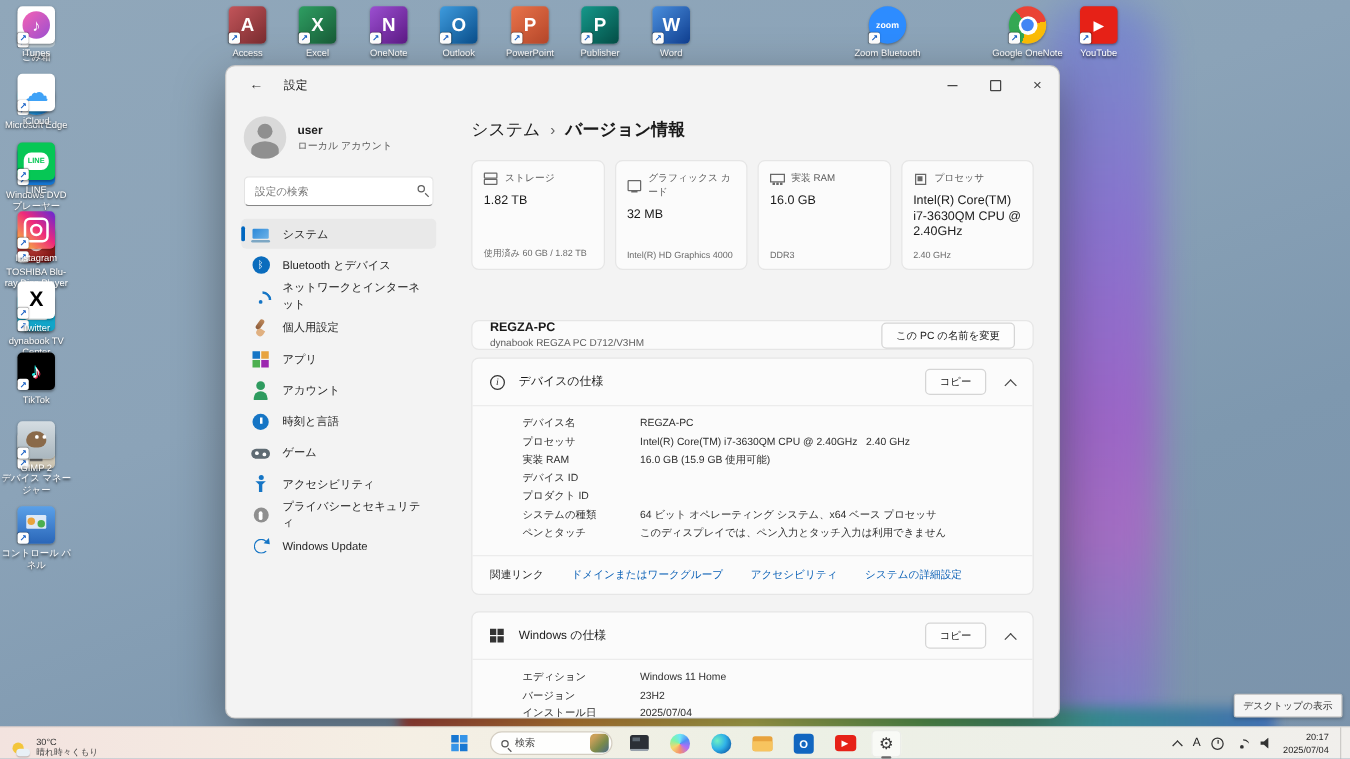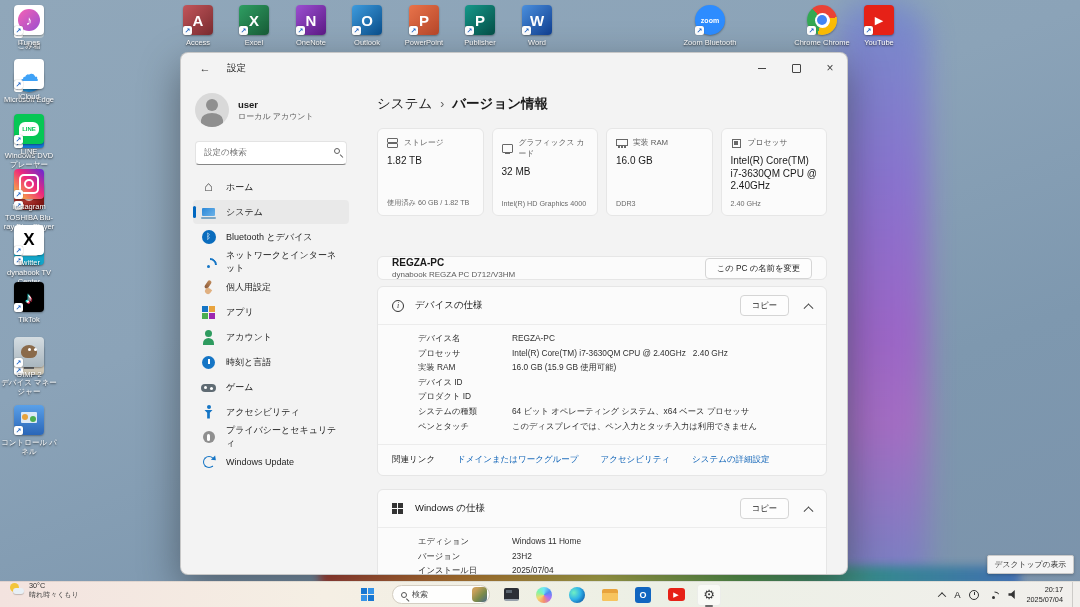--- a/index.html
+++ b/index.html
@@ -97,21 +97,21 @@
   
   .sidebar{width:178px;flex:0 0 178px;padding:4px 10px 0 12px;display:flex;flex-direction:column}
   .user-row{display:flex;align-items:center;gap:9px;padding:6px 2px 12px}
   .avatar{width:34px;height:34px;border-radius:50%;background:#d9d9d9;position:relative;overflow:hidden}
   .avatar::before{content:"";width:12px;height:12px;border-radius:50%;background:#8f8f8f;position:absolute;left:11px;top:6px}
   .avatar::after{content:"";width:22px;height:14px;border-radius:50% 50% 0 0;background:#8f8f8f;position:absolute;left:6px;top:20px}
   .user-name{font-size:9.5px;font-weight:bold;color:#1a1a1a}
   .user-type{font-size:8px;color:#5d5d5d;margin-top:1px}
   .search-box{position:relative;margin:2px 2px 10px}
   .search-box input{width:100%;height:24px;border:1px solid #e3e3e3;border-bottom:1px solid #868686;border-radius:4px;
-      background:#fff;font-size:8.5px;padding:0 34px 0 8px;color:#333;outline:none;font-family:Liberation Mono, monospace}
+      background:#fff;font-size:8.5px;padding:0 34px 0 8px;color:#333;outline:none;font-family:Liberation Serif, serif}
   .mag{position:absolute;right:7px;top:7px;width:6px;height:6px;border:1.2px solid #5f5f5f;border-radius:50%}
   .mag::after{content:"";position:absolute;width:1.2px;height:4px;background:#5f5f5f;left:5.5px;top:5px;transform:rotate(-45deg)}
   .nav{display:flex;flex-direction:column;gap:1px}
   .nav-item{display:flex;align-items:center;gap:10px;height:24px;padding:0 8px;border-radius:4px;font-size:9px;color:#1f1f1f;position:relative;cursor:pointer}
   .nav-item.selected{background:#e9e9e9}
   .nav-item.selected::before{content:"";position:absolute;left:0;top:6px;width:3px;height:12px;border-radius:2px;background:#0067c0}
   .ni{width:15px;height:15px;flex:0 0 15px;position:relative;display:flex;align-items:center;justify-content:center}
   .ni::before,.ni::after{position:absolute;content:""}
   .ic-home::before{content:"\2302";font-size:14px;color:#3a3a3a;top:-2px}
   .ic-system::before{left:1px;top:3px;width:13px;height:8px;background:linear-gradient(135deg,#2b88d8,#6cb2e8);border-radius:1px}
@@ -185,21 +185,21 @@
   .windows-panel{margin-top:13px;flex:0 0 auto}
 
   
   .tooltip{position:absolute;right:6px;top:555px;background:#f4f4f4;border:1px solid #c9c9c9;border-radius:2px;
            font-size:7.8px;color:#333;padding:3px 7px;box-shadow:0 1px 3px rgba(0,0,0,.25)}
 
   
   .taskbar{position:absolute;left:0;top:581px;width:1080px;height:26px;
     background:linear-gradient(90deg,#f3e3df 0%,#f5efe4 30%,#ecf0e5 60%,#f1efec 100%);
     border-top:1px solid rgba(0,0,0,.08);display:flex;align-items:center}
-  .weather{display:flex;align-items:flex-start;gap:5px;padding:0 10px;height:100%;cursor:pointer}
+  .weather{display:flex;align-items:flex-end;gap:5px;padding:0 10px;height:100%;cursor:pointer}
   .weather-ic{width:14px;height:14px;position:relative}
   .weather-ic::before{content:"";position:absolute;left:0;top:1px;width:9px;height:9px;border-radius:50%;background:#f3c53a}
   .weather-ic::after{content:"";position:absolute;left:3px;top:6px;width:11px;height:6px;border-radius:6px;background:#e8f0f6;box-shadow:0 1px 1px rgba(0,0,0,.2)}
   .weather-txt{display:flex;flex-direction:column;line-height:1.2}
   .weather-temp{font-size:7.3px;color:#2f2f2f}
   .weather-cond{font-size:7px;color:#444}
   .tb-center{position:absolute;left:50%;transform:translateX(-50%);display:flex;align-items:center;gap:9px;height:100%}
   .tb-ic{width:24px;height:22px;display:flex;align-items:center;justify-content:center;border-radius:4px;cursor:pointer;position:relative}
   .startlogo::before{content:"";width:6px;height:6px;background:#1877d2;box-shadow:7px 0 #3694e8,0 7px #3694e8,7px 7px #1877d2;margin:-7px 7px 0 -7px}
   .tb-search{width:98px;height:19px;background:rgba(255,255,255,.9);border:1px solid #d4cec2;border-radius:10px;
@@ -297,21 +297,21 @@
       <div class="ap">
         <span class="sc"></span>
       </div>
       <div class="lbl">Zoom Bluetooth</div>
     </div>
 
     <div class="cell dp-chrome">
       <div class="ap">
         <span class="sc"></span>
       </div>
-      <div class="lbl">Chrome Chrome</div>
+      <div class="lbl">Google OneNote</div>
     </div>
 
     <div class="cell dp-youtube">
       <div class="ap">
         <span class="sc"></span>
       </div>
       <div class="lbl">YouTube</div>
     </div>
 
 </div>
@@ -438,24 +438,20 @@
           <div class="user-name">user</div>
           <div class="user-type">ローカル アカウント</div>
         </div>
       </div>
       <div class="search-box">
         <input placeholder="設定の検索" style="">
         <div class="mag"></div>
       </div>
       <div class="nav">
 
-          <div class="nav-item">
-            <span class="ni ic-home"></span>
-            <span>ホーム</span>
-          </div>
 
           <div class="nav-item selected">
             <span class="ni ic-system"></span>
             <span>システム</span>
           </div>
 
           <div class="nav-item">
             <span class="ni ic-bluetooth"></span>
             <span>Bluetooth とデバイス</span>
           </div>

